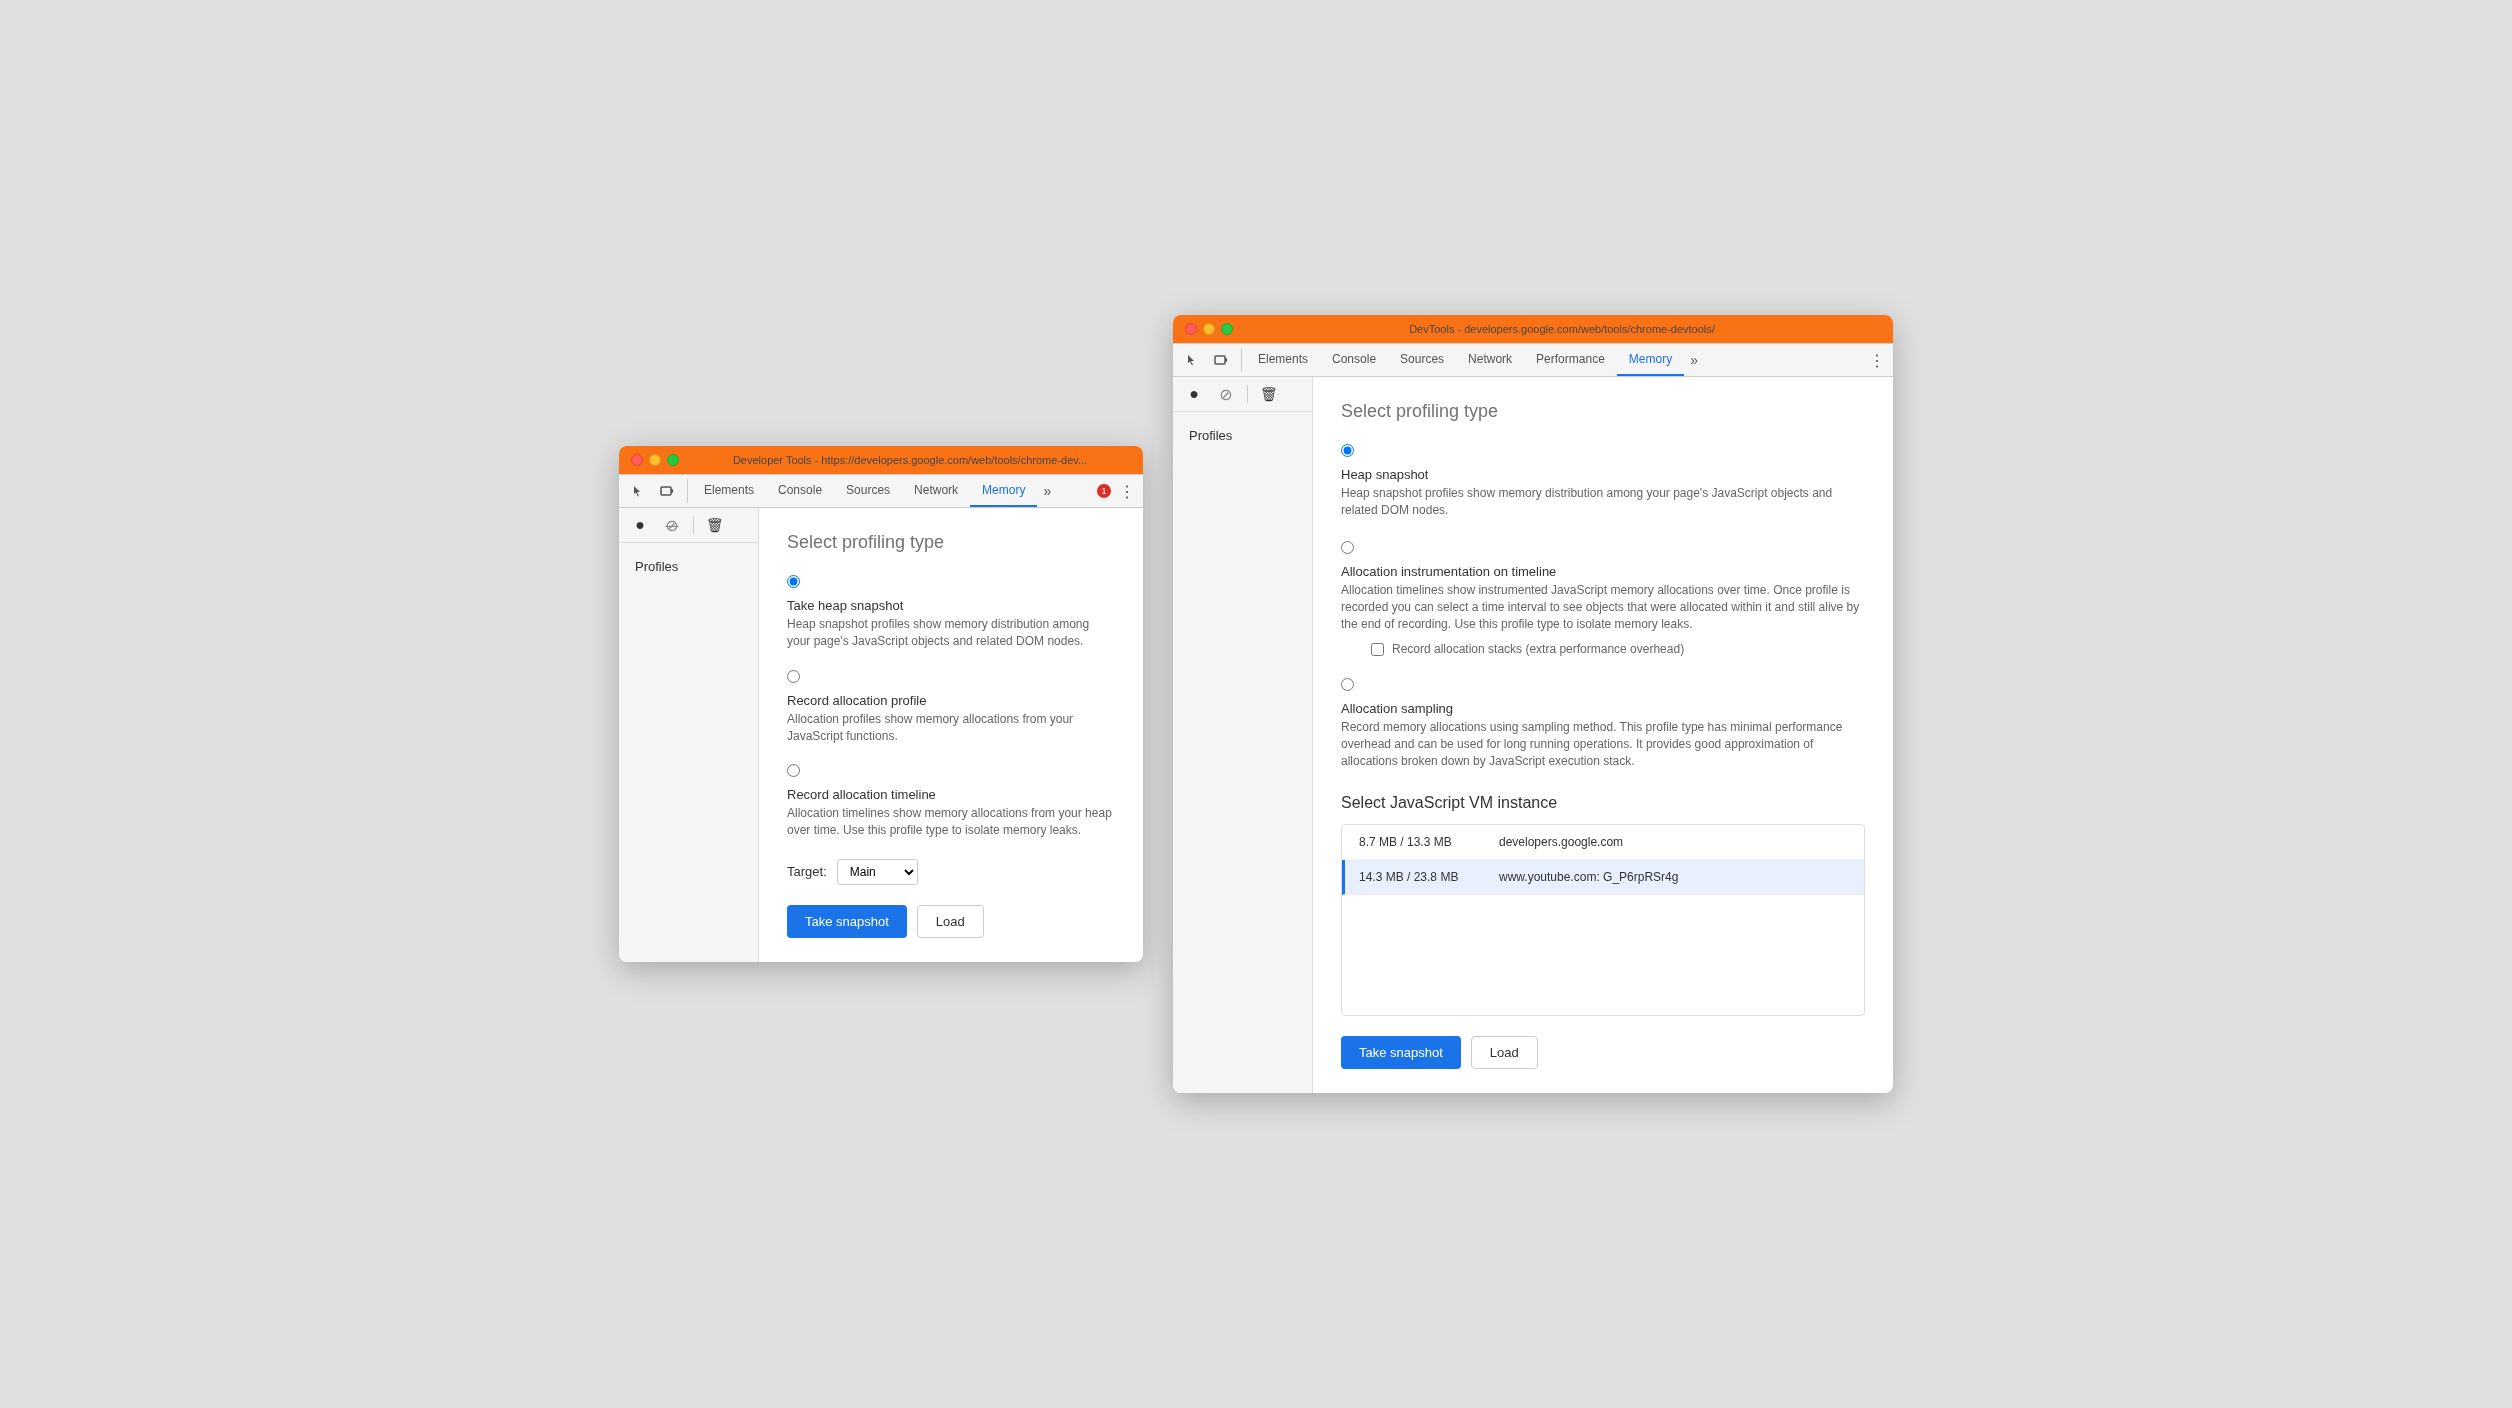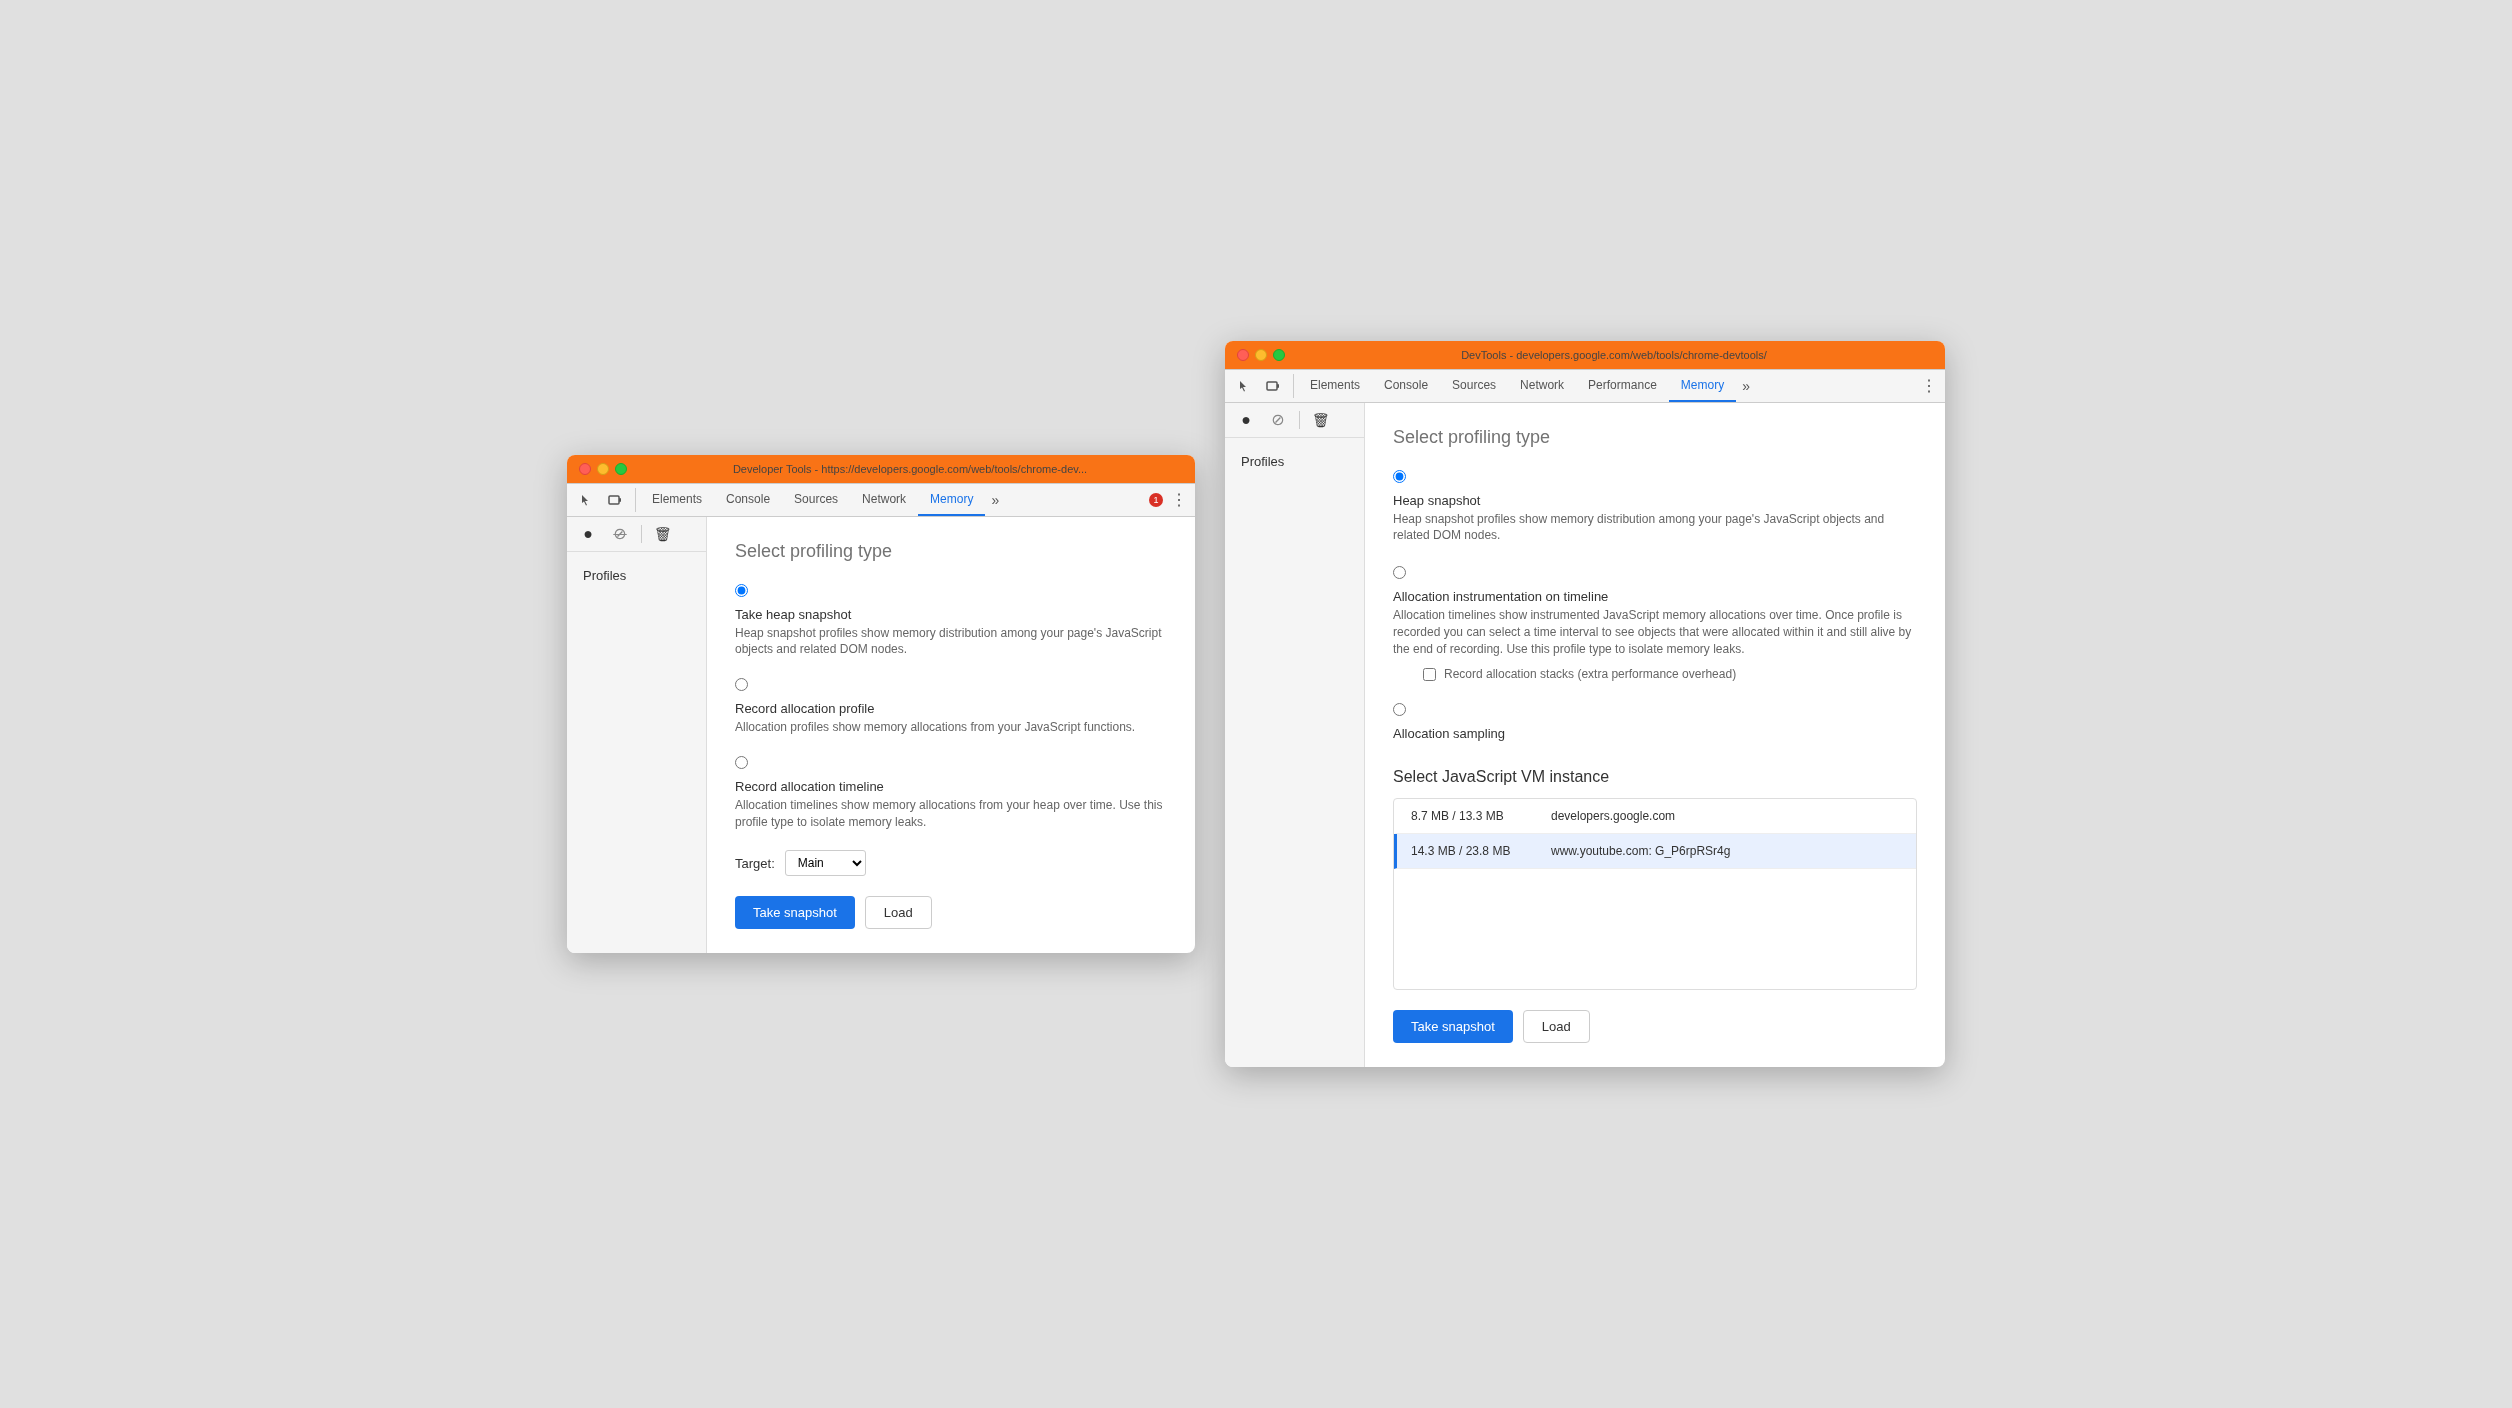--- a/index.html
+++ b/index.html
@@ -16,21 +16,21 @@
 
     .devtools-window {
       background: #fff;
       border-radius: 8px;
       box-shadow: 0 8px 32px rgba(0,0,0,0.25);
       overflow: hidden;
       display: flex;
       flex-direction: column;
     }
 
-    .window-left { width: 628px; }
+    .window-left { width: 524px; }
     .window-right { width: 720px; }
 
     
     .title-bar {
       background: #f97316;
       display: flex;
       align-items: center;
       padding: 8px 12px;
       border-bottom: 1px solid #ccc;
       gap: 10px;
@@ -516,20 +516,21 @@
             <input type="checkbox" id="right-cb1" style="">
             <label class="checkbox-label" for="right-cb1">Record allocation stacks (extra performance overhead)</label>
           </div>
         </div>
       </div>
 
       <div class="profiling-option profiling-option-right">
         <input type="radio" name="right-profiling" id="right-opt3" style="">
         <div class="option-content">
           <div class="option-title">Allocation sampling</div>
+          <div class="option-desc">Record memory allocations using sampling method. This profile type has minimal performance overhead and can be used for long running operations. It provides good approximation of allocations broken down by JavaScript execution stack.</div>
         </div>
       </div>
 
       <div class="vm-section">
         <div class="vm-title">Select JavaScript VM instance</div>
         <div class="vm-table">
           <div class="vm-row">
             <div class="vm-size">8.7 MB / 13.3 MB</div>
             <div class="vm-name">developers.google.com</div>
           </div>

